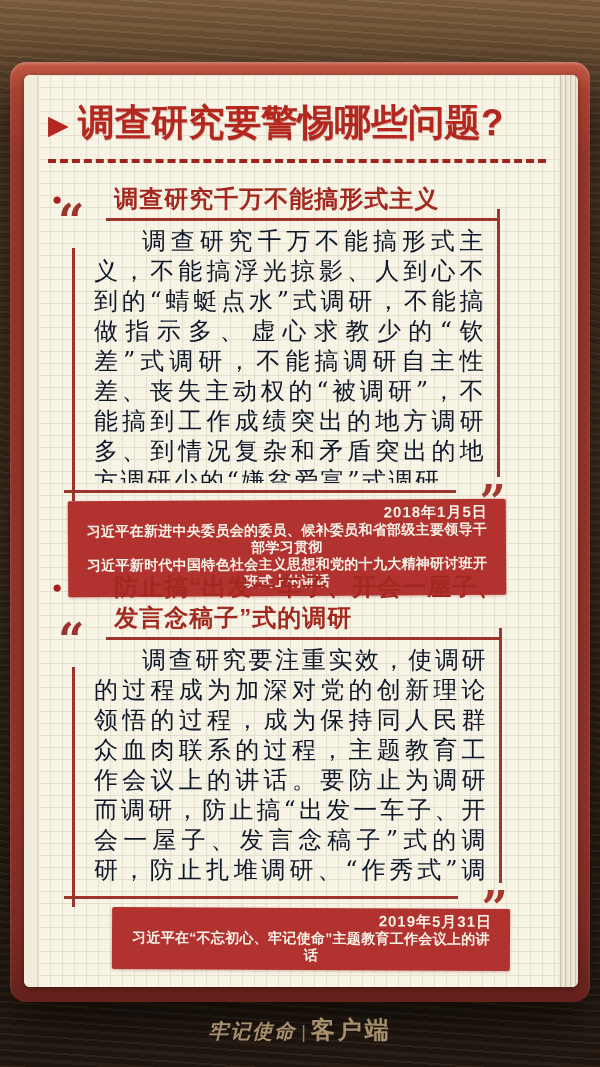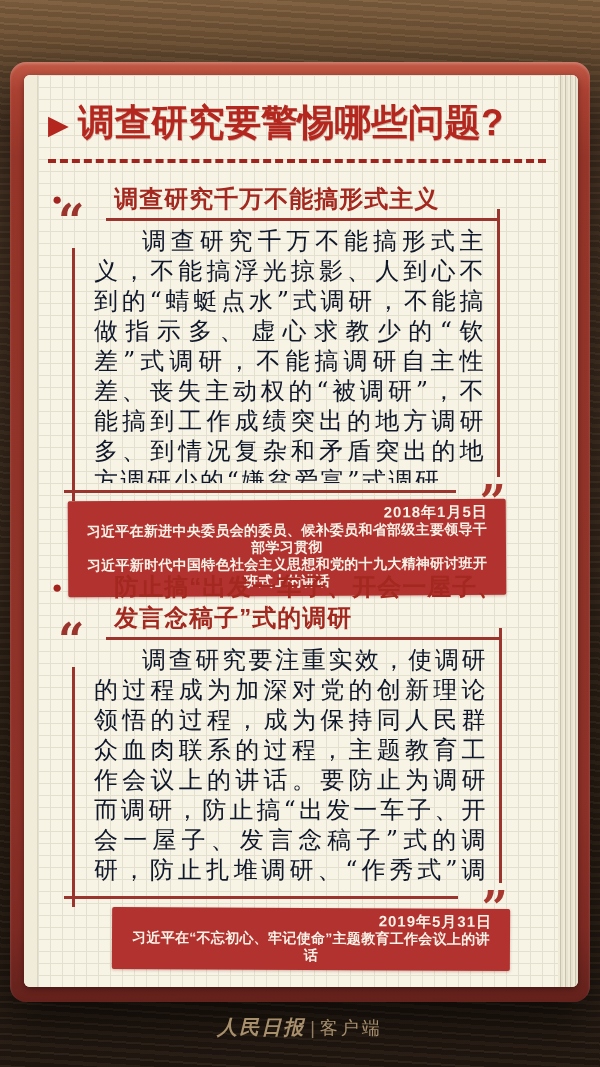--- a/index.html
+++ b/index.html
@@ -125,21 +125,21 @@
   
   .watermark{
     position:absolute;left:0;right:0;top:1014px;text-align:center;
     color:#a8906d;
   }
   .wm-brand{
     font-family:"DejaVu Serif",serif;font-style:italic;font-weight:bold;
     font-size:20px;letter-spacing:2px;
   }
   .wm-divider{font-size:18px;opacity:0.85;margin:0 5px;font-weight:normal;}
-  .wm-suffix{font-size:18px;letter-spacing:3px;}
+  .wm-suffix{font-size:24px;letter-spacing:3px;font-weight:bold;}
 </style>
 </head>
 <body>
 
 <div class="wood"></div>
 
 <div class="book">
   <div class="page">
     <div class="edge-left"></div>
     <div class="stack-right"></div>
@@ -192,14 +192,14 @@
       <div class="banner b2">
         <div class="banner-date">2019年5月31日</div>
         <div class="banner-src">习近平在“不忘初心、牢记使命”主题教育工作会议上的讲话</div>
       </div>
 
     </div>
   </div>
 </div>
 
 <div class="watermark">
-  <span class="wm-brand">人民日报</span><span class="wm-divider">|</span><span class="wm-suffix">客户端</span>
+  <span class="wm-brand">牢记使命</span><span class="wm-divider">|</span><span class="wm-suffix">客户端</span>
 </div>
 
 </body></html>

